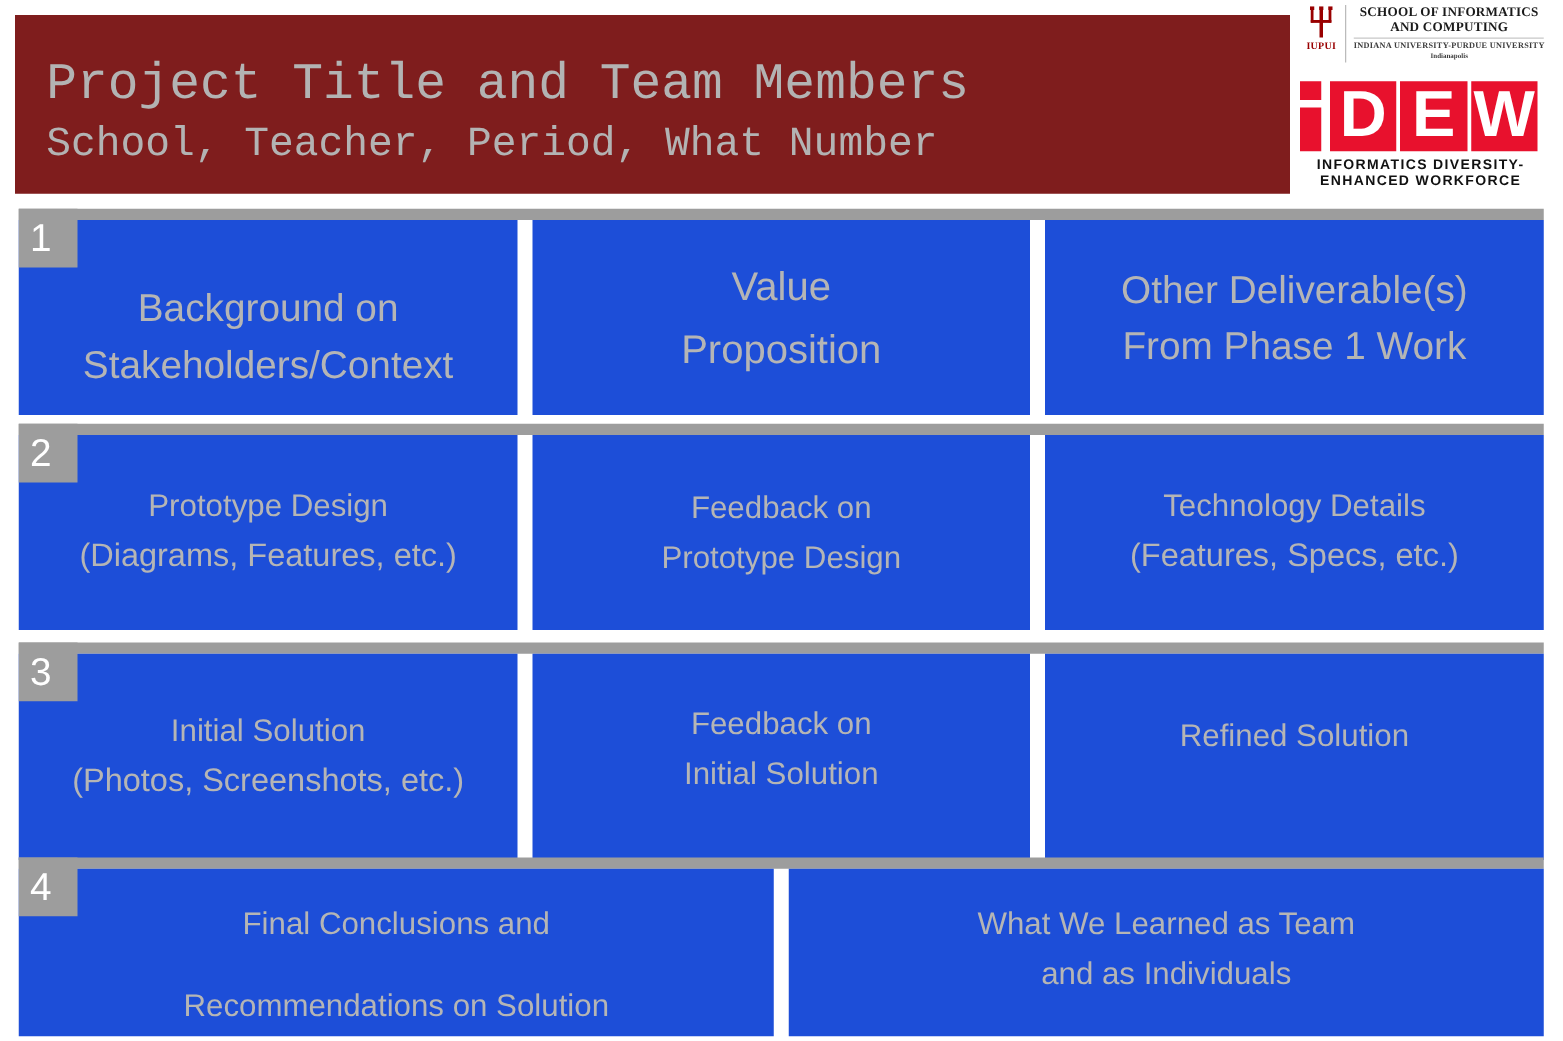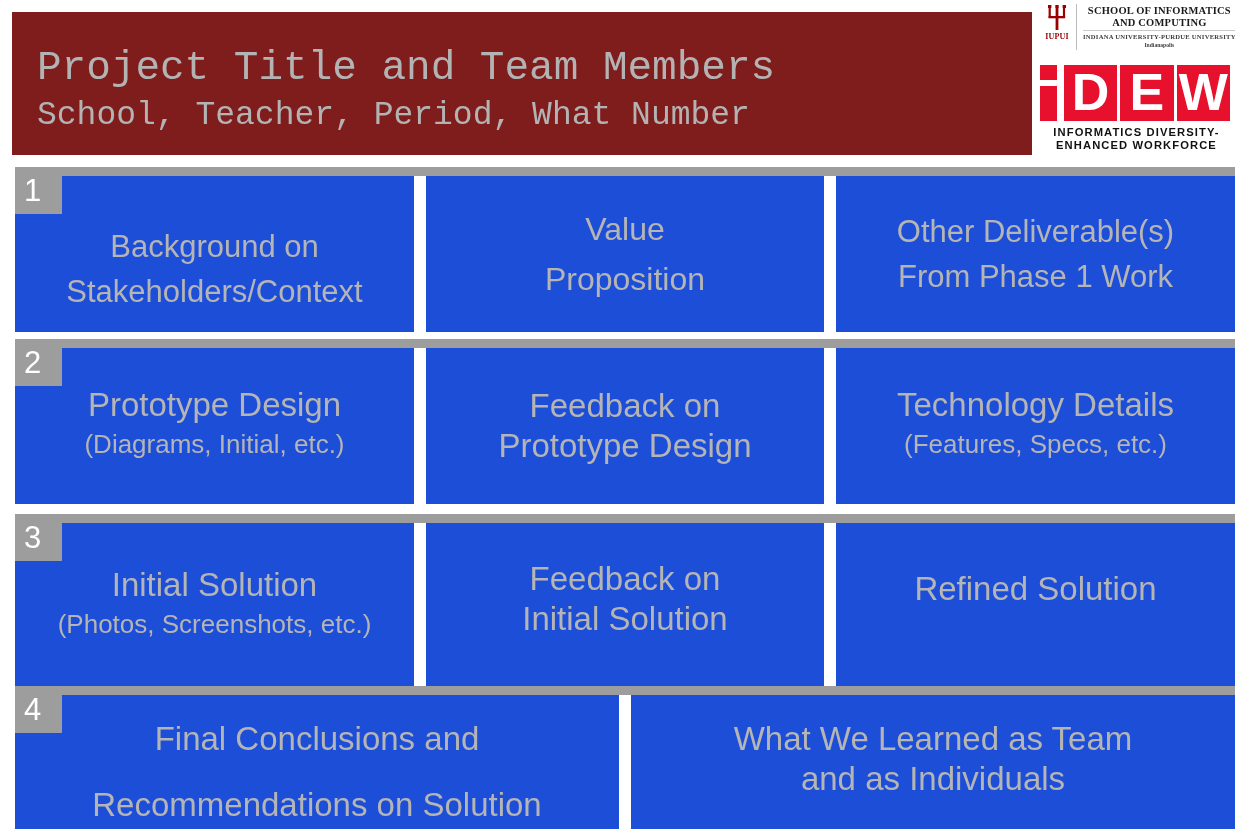--- a/index.html
+++ b/index.html
@@ -238,21 +238,21 @@
   .col-a { width: 399px; margin-right: 12px; }
   .col-b { width: 398px; margin-right: 12px; }
   .col-c { width: 399px; }
   
   .col-half-a { width: 604px; margin-right: 12px; gap: 26px; }
   .col-half-b { width: 604px; }
 
   
   .t-lg  { font-size: 31px; line-height: 45px; }
   .t-xl  { font-size: 32px; line-height: 50px; }
-  .t-md  { font-size: 33px; line-height: 40px; }
+  .t-md  { font-size: 25px; line-height: 40px; }
   .t-sm  { font-size: 26px; line-height: 38px; }
 
   #row-1 .cards .card:nth-child(1) { padding-top: 30px; }
   #row-2 .cards .card:nth-child(1),
   #row-2 .cards .card:nth-child(3) { justify-content: flex-start; padding-top: 37px; }
   #row-3 .cards .card:nth-child(1) { justify-content: flex-start; padding-top: 42px; }
   #row-3 .cards .card:nth-child(2) { justify-content: flex-start; padding-top: 36px; }
   #row-3 .cards .card:nth-child(3) { justify-content: flex-start; padding-top: 46px; }
   #row-4 .cards .card { justify-content: flex-start; padding-top: 24px; }
 </style>
@@ -326,21 +326,21 @@
       </div>
     </div>
   </div>
 
   <div class="row" id="row-2">
     <div class="row-bar"></div>
     <div class="row-badge">2</div>
     <div class="cards">
       <div class="card col-a">
         <div class="line t-md">Prototype Design</div>
-        <div class="line t-sm">(Diagrams, Initial, etc.)</div>
+        <div class="line t-sm">(Diagrams, Features, etc.)</div>
       </div>
       <div class="card col-b">
         <div class="line t-md">Feedback on</div>
         <div class="line t-md">Prototype Design</div>
       </div>
       <div class="card col-c">
         <div class="line t-md">Technology Details</div>
         <div class="line t-sm">(Features, Specs, etc.)</div>
       </div>
     </div>

